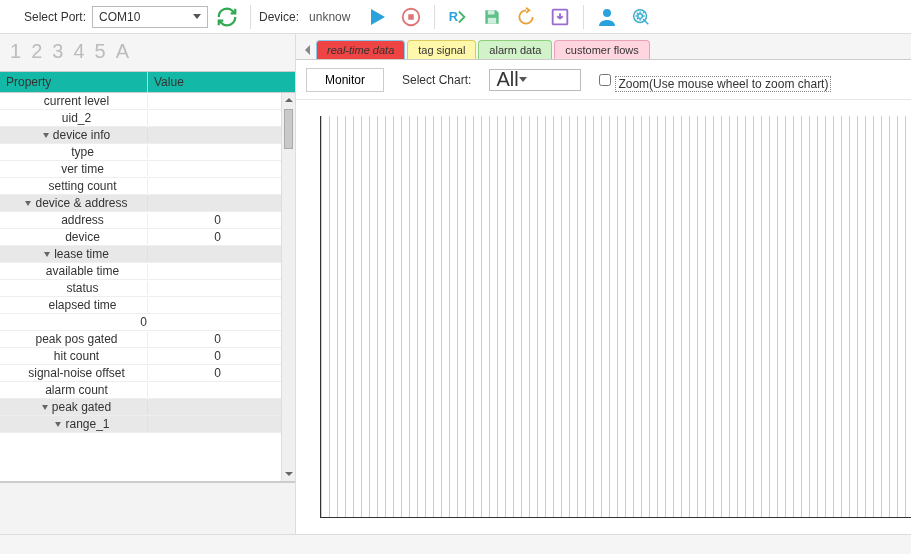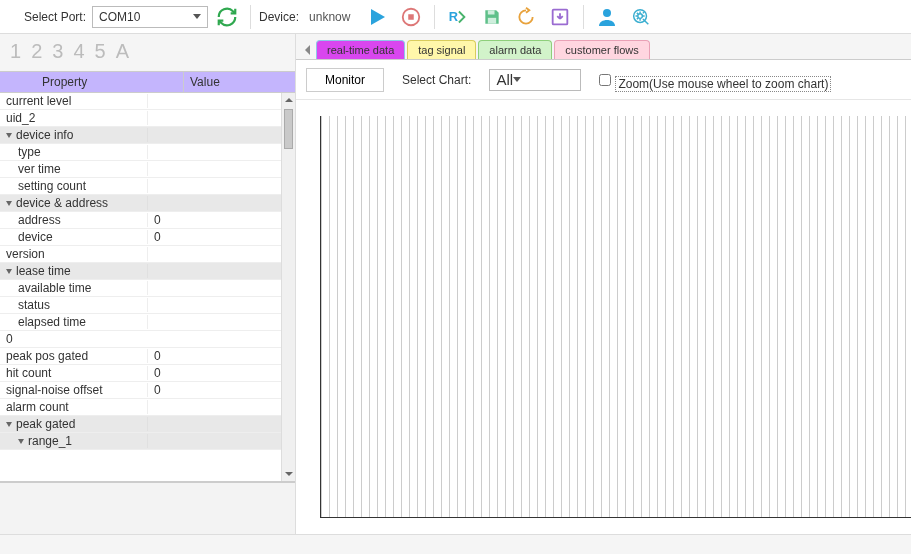--- a/index.html
+++ b/index.html
@@ -11,50 +11,50 @@
   .port-select { width: 116px; height: 22px; border: 1px solid #bbb; background: #fff; display: flex; align-items: center; padding: 0 6px; justify-content: space-between; cursor: pointer; }
   .port-select .caret { width: 0; height: 0; border-left: 4px solid transparent; border-right: 4px solid transparent; border-top: 5px solid #555; }
   .vsep { width: 1px; height: 24px; background: #ddd; margin: 0 4px; }
   .icon-btn { width: 30px; height: 28px; display: flex; align-items: center; justify-content: center; cursor: pointer; border-radius: 2px; }
   .device-unknown { color: #555; margin-left: 4px; }
 
   
   .main { display: flex; height: calc(100% - 34px - 20px); }
   .left { width: 296px; background: #f5f5f5; border-right: 1px solid #ddd; display: flex; flex-direction: column; }
   .digits { display: flex; gap: 10px; padding: 6px 10px 8px 10px; color: #bcbcbc; font-size: 20px; font-weight: 400; }
-  .grid-head { display: flex; border-top: 1px solid #ccc; border-bottom: 1px solid #ccc; background: #c4b5fd; padding-left: 36px; }
+  .grid-head { display: flex; border-top: 1px solid #ccc; border-bottom: 1px solid #ccc; background: #14b8a6; }
   .grid-head .col-prop { width: 148px; border-right: 1px solid #ccc; padding: 3px 6px; }
   .grid-head .col-val { flex: 1; padding: 3px 6px; }
   .grid-body { position: relative; flex: 1; overflow: hidden; background: #fff; border-bottom: 1px solid #ccc; }
-  .grid-rows { position: absolute; left:0; top:0; right:14px; bottom:0; overflow: hidden; }
+  .grid-rows { position: absolute; left:0; top:0; right:14px; bottom:0; overflow: hidden; text-align: center; }
   .scrollbar { position: absolute; right: 0; top: 0; width: 14px; height: 100%; background: #f0f0f0; border-left: 1px solid #ddd; }
   .scrollbar .arrow { height: 14px; display:flex; align-items:center; justify-content:center; }
   .scrollbar .thumb { position:absolute; left:2px; right:2px; top: 16px; height: 40px; background:#c9c9c9; border:1px solid #aaa; }
   .row { display: flex; height: 17px; border-bottom: 1px solid #eee; align-items: center; font-size: 12px; }
   .row .c1 { width: 148px; border-right: 1px solid #eee; padding-left: 6px; white-space: nowrap; }
   .row .c2 { flex: 1; padding-left: 6px; }
   .row.group { background: #e8e8e8; font-weight: normal; }
   .row.group .c1 { border-right: 1px solid #e0e0e0; }
   .row .tree-caret { display:inline-block; width:0; height:0; border-left:3px solid transparent; border-right:3px solid transparent; border-top:5px solid #666; margin-right:4px; vertical-align:middle; }
   .indent1 { padding-left: 18px !important; }
   .left-bottom { height: 52px; background:#f3f3f3; border-top:1px solid #ccc; }
 
   
   .right { flex:1; display:flex; flex-direction:column; background:#fff; }
   .tabstrip { display:flex; align-items:flex-end; height: 26px; padding-left: 4px; gap: 0; border-bottom:1px solid #ccc; background:#f5f5f5; }
   .tab-mini { width:16px; height:18px; display:flex; align-items:center; justify-content:center; color:#888; cursor:pointer; }
   .tab { height:19px; padding: 0 10px; border:1px solid #c9c9c9; border-bottom:none; border-top-left-radius:4px; border-top-right-radius:4px; margin-right:2px; font-size:11px; display:flex; align-items:center; cursor:pointer; position:relative; }
-  .tab.active { background:#d946ef; border-color:#8fc7e8; }
+  .tab.active { background:#ef4444; border-color:#8fc7e8;font-style:italic; }
   .tab.yellow { background:#fff7aa; border-color:#d9cc5c; }
   .tab.green  { background:#d2f3ca; border-color:#8ecf7a; }
   .tab.pink   { background:#ffd6e0; border-color:#e9a1b6; }
 
   .subbar { display:flex; align-items:center; height:40px; padding: 6px 10px; gap:18px; border-bottom:1px solid #e6e6e6; }
   .monitor-btn { width:78px; height:24px; border:1px solid #ccc; background:#fff; cursor:pointer; font-size:12px; }
-  .chart-select { width:92px; height:22px; border:1px solid #bbb; background:#fff; display:flex; align-items:center; padding:0 6px; font-size:15px; cursor:pointer; }
+  .chart-select { width:92px; height:22px; border:1px solid #bbb; background:#fff; display:flex; align-items:center; padding:0 6px; font-size:20px; cursor:pointer; }
   .chart-select .caret { width:0;height:0;border-left:4px solid transparent;border-right:4px solid transparent;border-top:5px solid #555; }
   .zoom-wrap { display:flex; align-items:center; gap:4px; }
   .zoom-wrap input { width:12px; height:12px; }
   .zoom-wrap .dotted { border:1px dotted #888; padding:0 2px;margin-top:8px; }
 
   .chart-area { flex:1; padding: 16px 0 16px 24px; overflow:hidden; }
   .chart-frame { width: 100%; height: 100%; border-left:1px solid #333; border-bottom:1px solid #333; position:relative;
     background-image: repeating-linear-gradient(to right, #ccc 0, #ccc 1px, transparent 1px, transparent 8px);
   }
 
@@ -181,24 +181,20 @@
             <div class="c2"></div>
           </div>
           <div class="row">
             <div class="c1 indent1"><span>address</span></div>
             <div class="c2">0</div>
           </div>
           <div class="row">
             <div class="c1 indent1"><span>device</span></div>
             <div class="c2">0</div>
           </div>
-          <div class="row">
-            <div class="c1"><span>version</span></div>
-            <div class="c2"></div>
-          </div>
           <div class="row group">
             <div class="c1"><span class="tree-caret"></span><span>lease time</span></div>
             <div class="c2"></div>
           </div>
           <div class="row">
             <div class="c1 indent1"><span>available time</span></div>
             <div class="c2"></div>
           </div>
           <div class="row">
             <div class="c1 indent1"><span>status</span></div>

